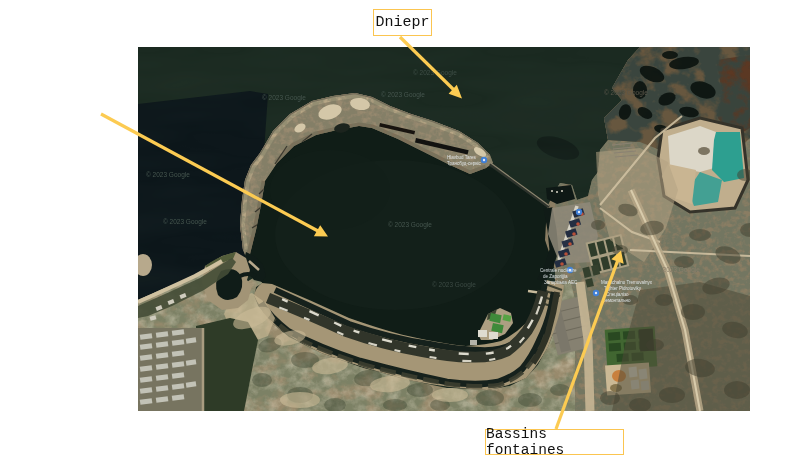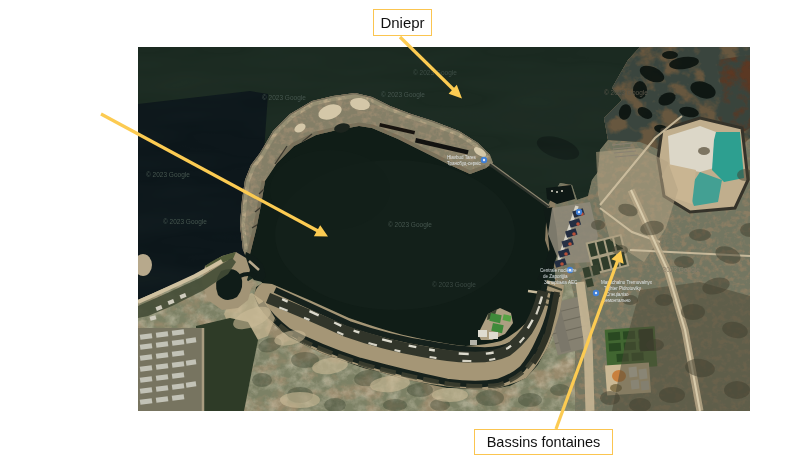--- a/index.html
+++ b/index.html
@@ -1,19 +1,19 @@
 <!DOCTYPE html>
 <html><head>
 <meta charset="utf-8">
 <style>
 html,body{margin:0;padding:0;background:#ffffff;}
 body{width:786px;height:463px;font-family:"Liberation Sans",sans-serif;}
 .page{position:relative;width:786px;height:463px;overflow:hidden;background:#fff;}
 .callout{position:absolute;background:#fff;border:1.6px solid #fbc550;color:#111;
-  display:flex;align-items:center;justify-content:center;text-align:right;box-sizing:border-box;}
+  display:flex;align-items:center;justify-content:center;text-align:left;box-sizing:border-box;font-family:Liberation Mono, monospace;}
 </style>
 </head>
 <body>
 <div class="page">
 
 <svg width="786" height="463" viewBox="0 0 786 463" style="position:absolute;left:0;top:0;">
   <defs>
     <clipPath id="mapclip">
           <rect x="138" y="47" width="612" height="364"></rect>
         </clipPath>
@@ -464,14 +464,14 @@
 
   <g fill="none" stroke="#fccb52" stroke-width="3.2">
     <line x1="556" y1="429" x2="617.5" y2="261"></line>
   </g>
   <polygon points="621,250.5 611.3,259.3 623.7,263.8 Z" fill="#fccb52"></polygon>
 </svg>
 
 <div class="callout" style="left:373px;top:9px;width:59px;height:27px;font-size:15px;">Dniepr</div>
 
 
-<div class="callout" style="left:474px;top:429px;width:139px;height:26px;font-size:14.5px;">Bassins fontaines</div>
+<div class="callout" style="left:485px;top:429px;width:139px;height:26px;font-size:14.5px;">Bassins fontaines</div>
 </div>
 
 </body></html>

